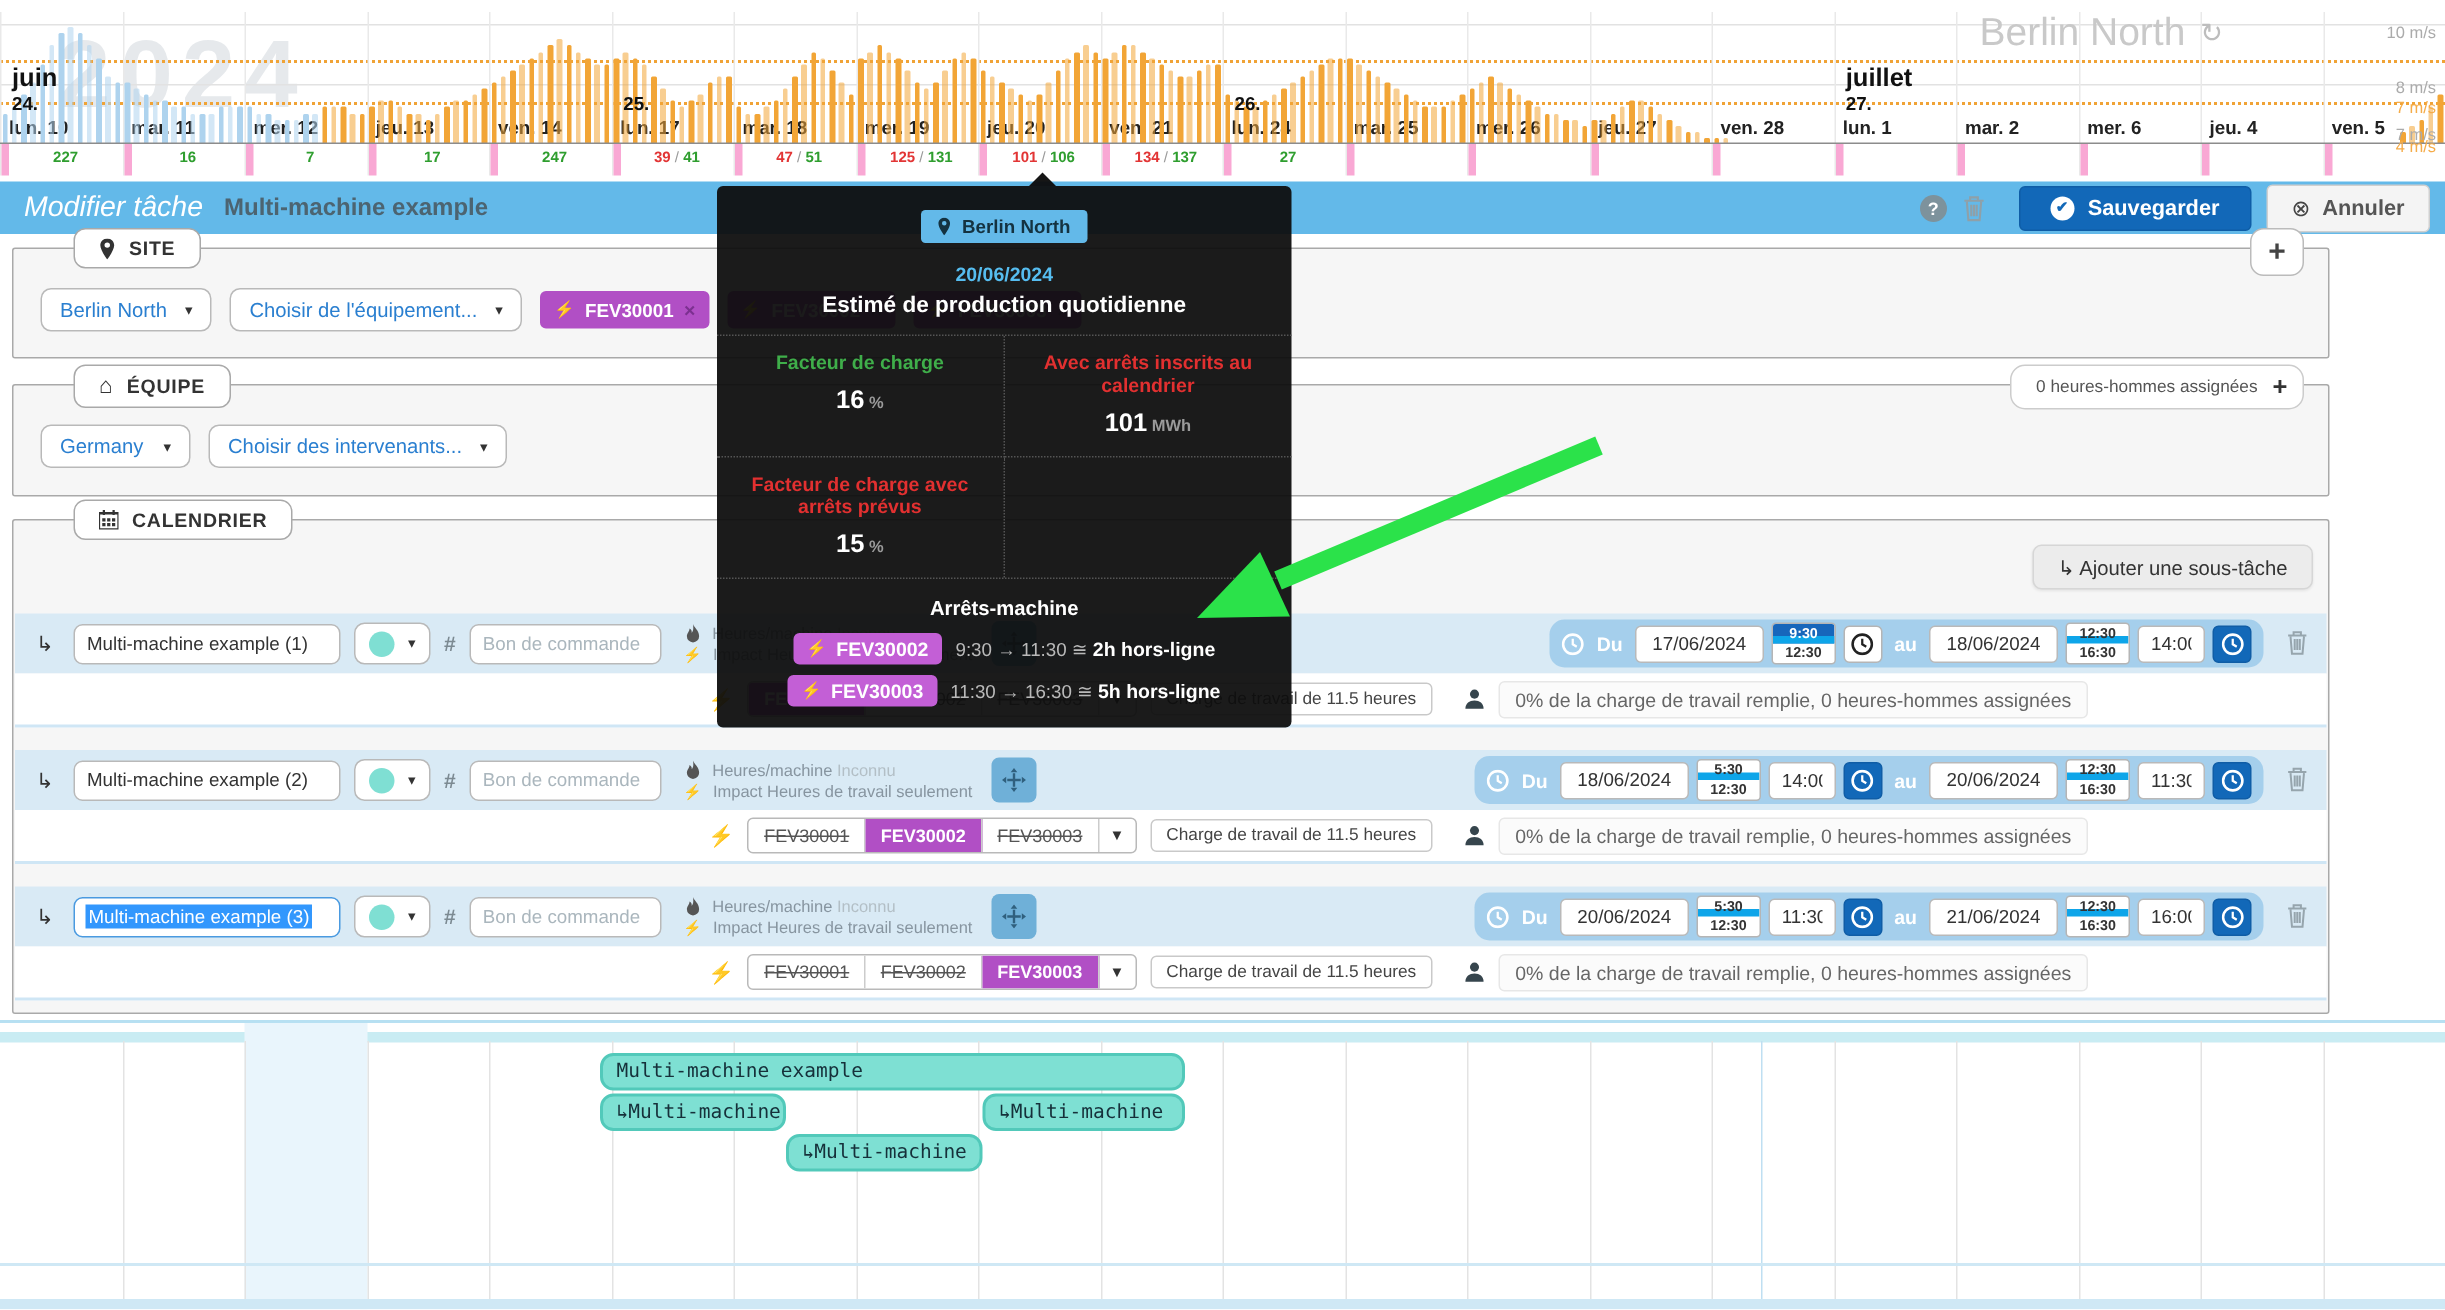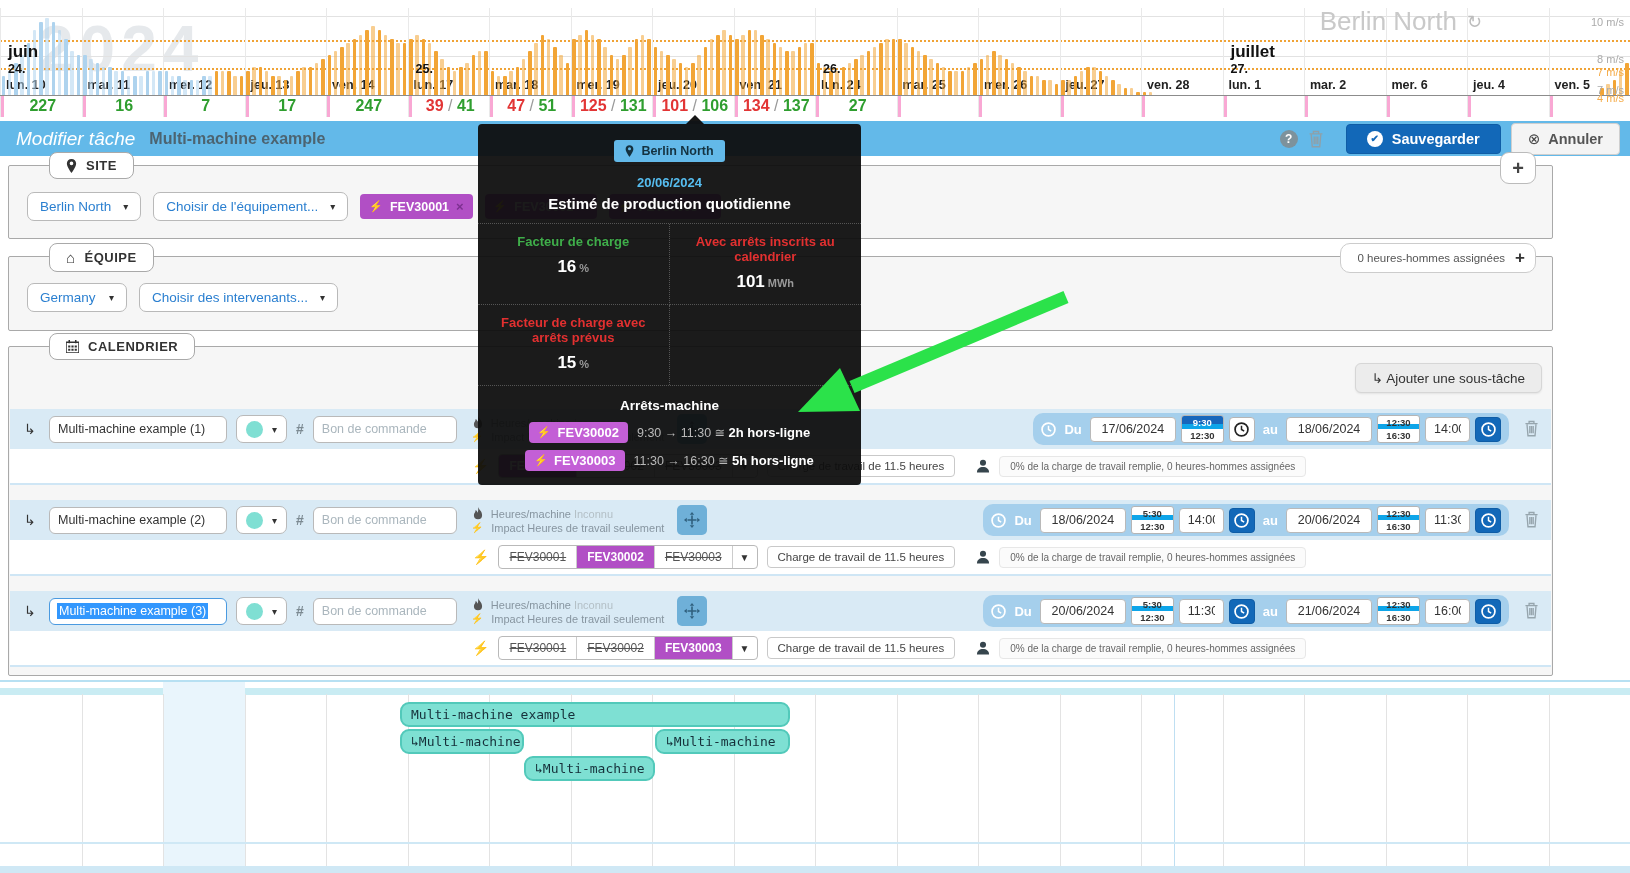--- a/index.html
+++ b/index.html
@@ -11,21 +11,21 @@
   .watermark { position:absolute; top:12px; left:38px; font-size:64px; font-weight:bold; color:rgba(140,155,170,.22); letter-spacing:6px; }
   .gridline { position:absolute; left:0; width:1630px; height:0; }
   .gl-grey { border-top:1px solid #e2e2e2; }
   .gl-orange { border-top:2px dotted #f0a336; }
   .chart-base { position:absolute; top:95px; left:0; width:1630px; border-top:1px solid #8c8c8c; }
   .wbar { position:absolute; bottom:21px; width:3.5px; border-radius:1px 1px 0 0; }
   .wblue { background:#aed3ee; }
   .worange { background:#f2a536; }
   .daycol { position:absolute; top:8px; height:109px; border-left:1px solid #e9e9e9; }
   .dlabel { position:absolute; bottom:25px; left:5px; font-size:12.5px; font-weight:bold; color:#222; white-space:nowrap; text-shadow:0 0 3px #fff; }
-  .dnum { position:absolute; bottom:0; left:0; right:0; height:21px; line-height:20px; text-align:center; font-size:16px; font-weight:bold; border-left:3px solid #f9a8d4;margin-top:24px; }
+  .dnum { position:absolute; bottom:0; left:0; right:0; height:21px; line-height:20px; text-align:center; font-size:10px; font-weight:bold; border-left:5px solid #f9a8d4;margin-top:24px; }
   .numgreen { color:#2f9e2f; } .numred { color:#e23535; } .numsep { color:#999; font-weight:normal; }
   .month-label { position:absolute; top:42px; font-size:17px; font-weight:bold; color:#111; }
   .week-label { position:absolute; top:62px; font-size:12.5px; font-weight:bold; color:#111; }
   .site-title { position:absolute; top:6px; right:148px; font-size:26px; color:#c9c9c9; display:flex; gap:10px; align-items:center; }
   .site-title .ext { font-size:18px; color:#bdbdbd; }
   .ms-label { position:absolute; right:6px; width:60px; text-align:right; font-size:11px; color:#ababab; }
   .ms-orange { color:#f5ac49;margin-top:28px; }
 
   
   .topbar { position:absolute; top:121px; left:0; width:1630px; height:35px; background:#63b9e9; display:flex; align-items:center; }
@@ -55,21 +55,21 @@
   
   .srow { position:absolute; left:1px; right:1px; height:40px; background:#d9eaf5; display:flex; align-items:center; gap:9px; padding-left:14px; }
   .sub-arrow { font-size:14px; color:#333; width:16px; }
   .inp { background:#fff; border:1px solid #b9b9b9; border-radius:6px; height:27px; font-size:12.5px; color:#333; padding:0 8px; font-family:"Liberation Sans",sans-serif; }
   .name-inp { width:178px; }
   .fake-inp { width:178px; background:#fff; border:1px solid #4a9ae0; border-radius:6px; height:27px; font-size:12.5px; display:flex; align-items:center; padding:0 7px; }
   .fake-inp .seltxt { background:#3297fd; color:#fff; padding:1px 2px; }
   .color-sel { display:flex; align-items:center; gap:9px; background:#fff; border:1px solid #b9b9b9; border-radius:7px; height:28px; padding:0 9px; cursor:pointer; }
   .color-dot { width:17px; height:17px; border-radius:50%; background:#7fdfd3; }
   .hash { color:#7c8a92; font-weight:bold; font-size:14px; }
-  .po-inp { width:144px; }
+  .po-inp { width:128px; }
   .po-inp::placeholder { color:#aab6bd; }
   .hm-block { display:flex; flex-direction:column; gap:1px; margin-left:6px; }
   .hm-line { display:flex; align-items:center; gap:7px; font-size:11px; color:#8795a0; }
   .hm-line .lite { color:#b3bfc6; margin-left:3px; }
   .hm-line .bolt2 { color:#222; font-size:10px; }
   .move-btn { width:30px; height:30px; background:#6fb0d8; border-radius:5px; display:flex; align-items:center; justify-content:center; cursor:pointer; margin-left:4px; }
   .dt-pill { position:absolute; right:42px; top:4px; height:32px; background:#a5cfec; border-radius:10px; display:flex; align-items:center; gap:5px; padding:0 8px; }
   .dt-word { color:#fff; font-weight:bold; font-size:13px; padding:0 3px; }
   .date-inp { width:86px; height:25px; text-align:center; border-radius:4px; }
   .tstack { width:43px; background:#fff; border:1px solid #b5b5b5; border-radius:3px; overflow:hidden; }
@@ -82,21 +82,21 @@
   .clock-white { background:#fff; border:1px solid #b5b5b5; }
   .row-trash { position:absolute; right:12px; top:11px; cursor:pointer; }
 
   .trow { position:absolute; left:1px; right:1px; height:36px; background:#fff; display:flex; align-items:center; gap:9px; padding-left:462px; border-bottom:2px solid #cfe6f5; }
   .mseg { display:flex; align-items:stretch; background:#fff; border:1px solid #b9b9b9; border-radius:4px; overflow:hidden; }
   .mtag { padding:4px 10px; font-size:12px; border-right:1px solid #ccc; white-space:nowrap; cursor:pointer; }
   .mtag-on { background:#b14fc5; color:#fff; font-weight:bold; }
   .mtag-off { color:#555; text-decoration:line-through; }
   .mcaret { padding:4px 7px; font-size:10px; color:#333; display:flex; align-items:center; cursor:pointer; }
   .wl-pill { background:#fff; border:1px solid #c9c9c9; border-radius:4px; padding:4px 10px; font-size:11.5px; color:#444; white-space:nowrap; }
-  .asg-pill { background:#fbfbfb; border:1px solid #e7e7e7; border-radius:4px; padding:4px 10px; font-size:10px; color:#666; white-space:nowrap; }
+  .asg-pill { background:#fbfbfb; border:1px solid #e7e7e7; border-radius:4px; padding:4px 10px; font-size:13px; color:#666; white-space:nowrap; }
   .bolt-big { font-size:14px; color:#111; }
 
   
   .gantt { position:absolute; top:680px; left:0; width:1630px; height:193px; background:#fff; border-top:2px solid #b7e0f2; }
   .gcol { position:absolute; top:12px; bottom:7px; border-left:1px solid #e3e3e3; }
   .gcol-hl { position:absolute; top:0; bottom:0; background:#e9f5fc; }
   .gband { position:absolute; top:6px; left:0; width:1630px; height:7px; background:#c9ecf3; }
   .gline { position:absolute; top:160px; left:0; width:1630px; height:2px; background:#cfe8f5; }
   .gfoot { position:absolute; bottom:0; left:0; width:1630px; height:7px; background:#cfe8f5; }
   .gmark { position:absolute; top:12px; bottom:7px; border-left:1px solid #bfdff2; }

